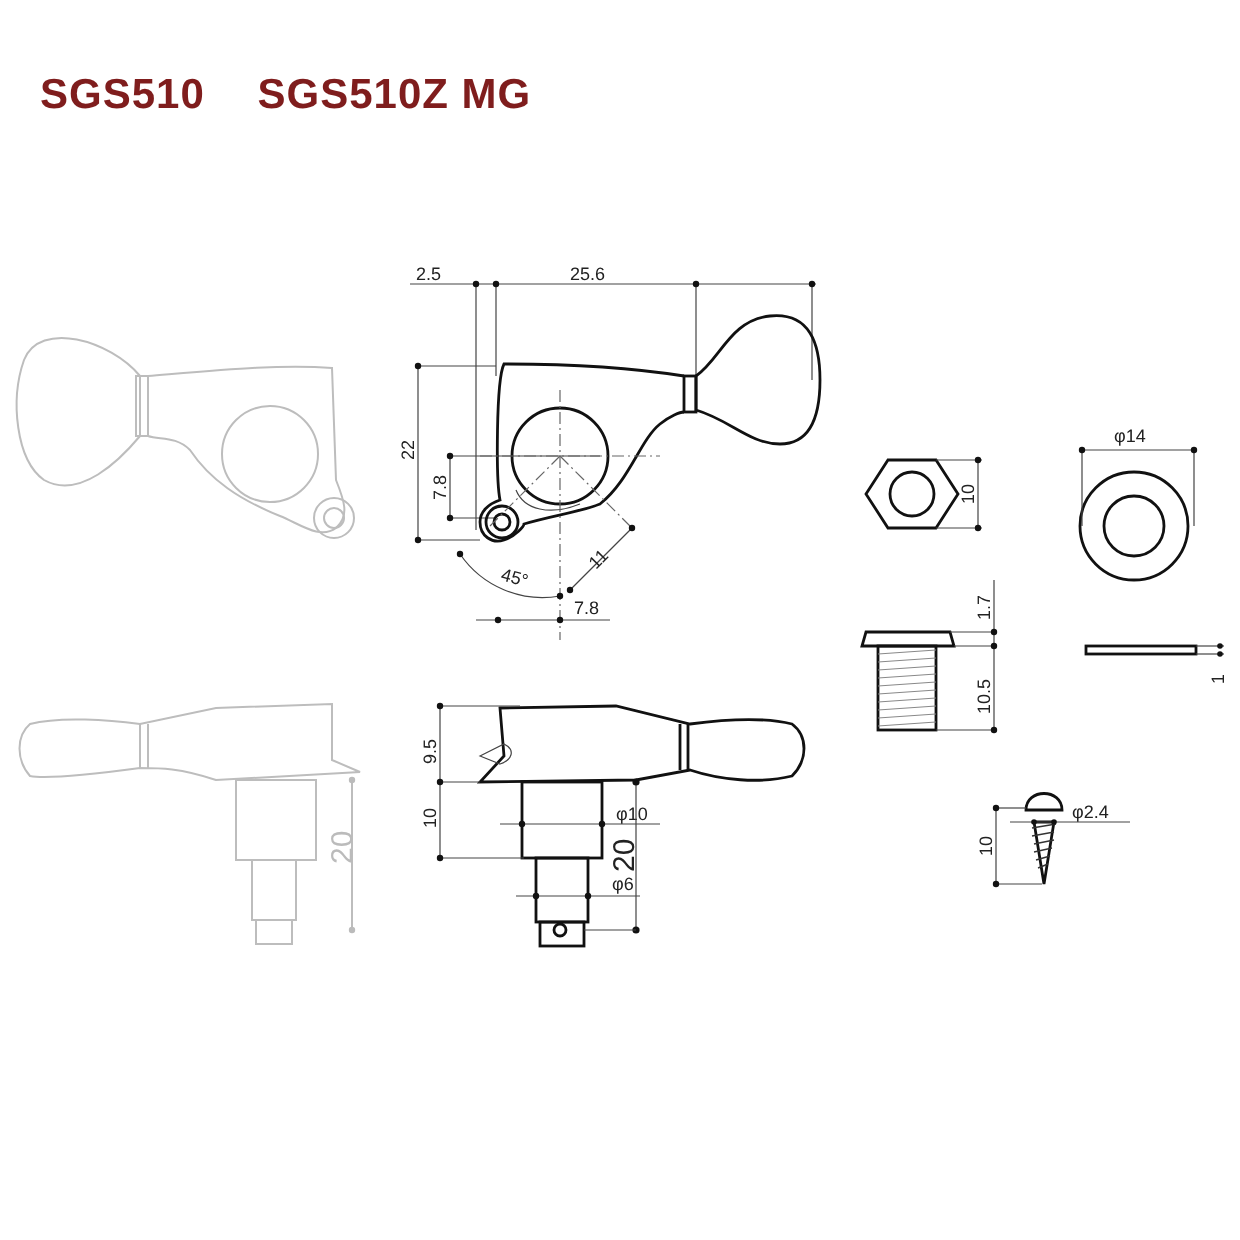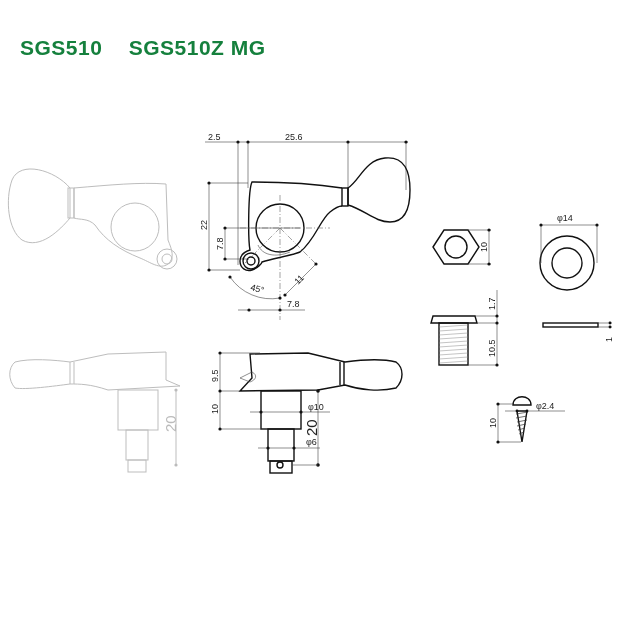--- a/index.html
+++ b/index.html
@@ -1,17 +1,17 @@
 <!DOCTYPE html>
 <html><head>
 <meta charset="utf-8">
 <style>
   html,body{margin:0;padding:0;background:#ffffff;}
   body{width:620px;height:620px;position:relative;overflow:hidden;font-family:"Liberation Sans",sans-serif;}
-  .title{position:absolute;left:20px;top:36px;font-family:"Liberation Sans",sans-serif;font-weight:bold;font-size:21px;color:#15803d;letter-spacing:0.5px;}
+  .title{position:absolute;left:20px;top:36px;font-family:"Liberation Sans",sans-serif;font-weight:bold;font-size:21px;color:#7f1d1d;letter-spacing:0.5px;}
   .title span{margin-right:20px;}
   svg{position:absolute;left:0;top:0;}
   .dim{font-family:"Liberation Sans",sans-serif;font-size:9px;fill:#222;}
   .dimlg{font-family:"Liberation Sans",sans-serif;font-size:15px;fill:#222;}
   .ghost{stroke:#bdbdbd;fill:none;stroke-width:1;}
   .ink{stroke:#111;fill:none;stroke-width:1.4;}
   .thin{stroke:#444;fill:none;stroke-width:0.6;}
   .cl{stroke:#666;fill:none;stroke-width:0.6;stroke-dasharray:6 2 1 2;}
 </style>
 </head>

